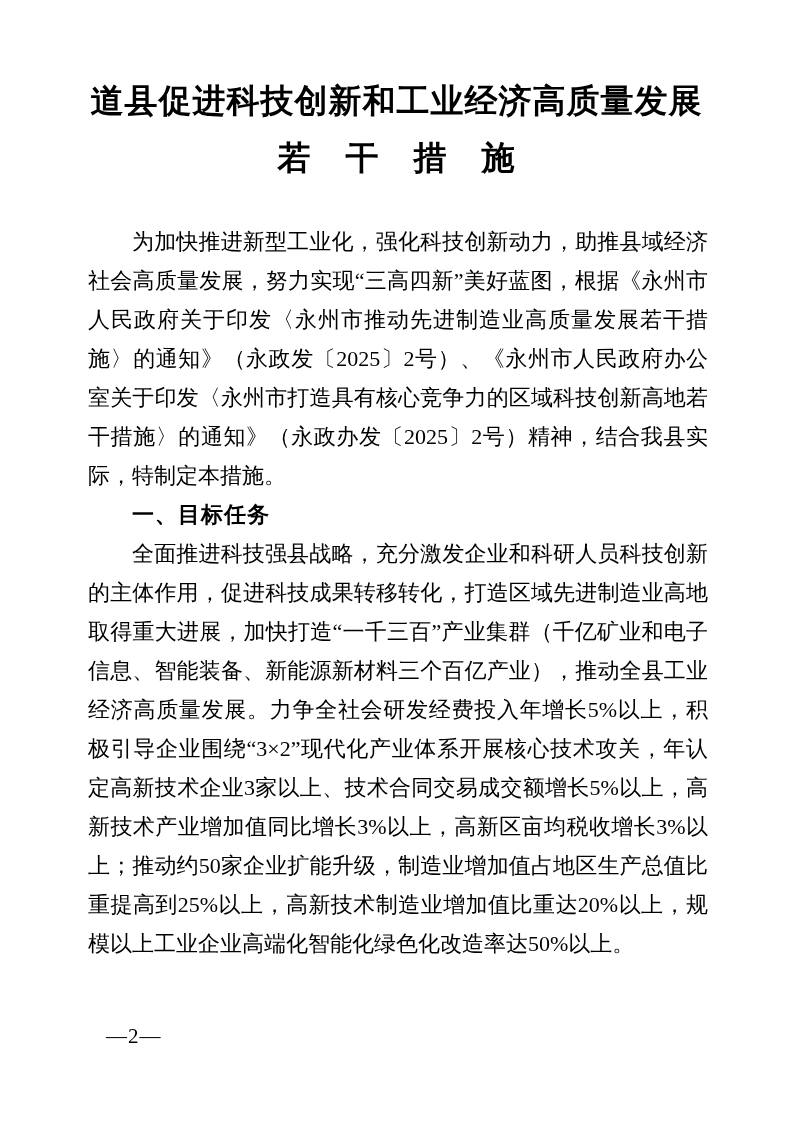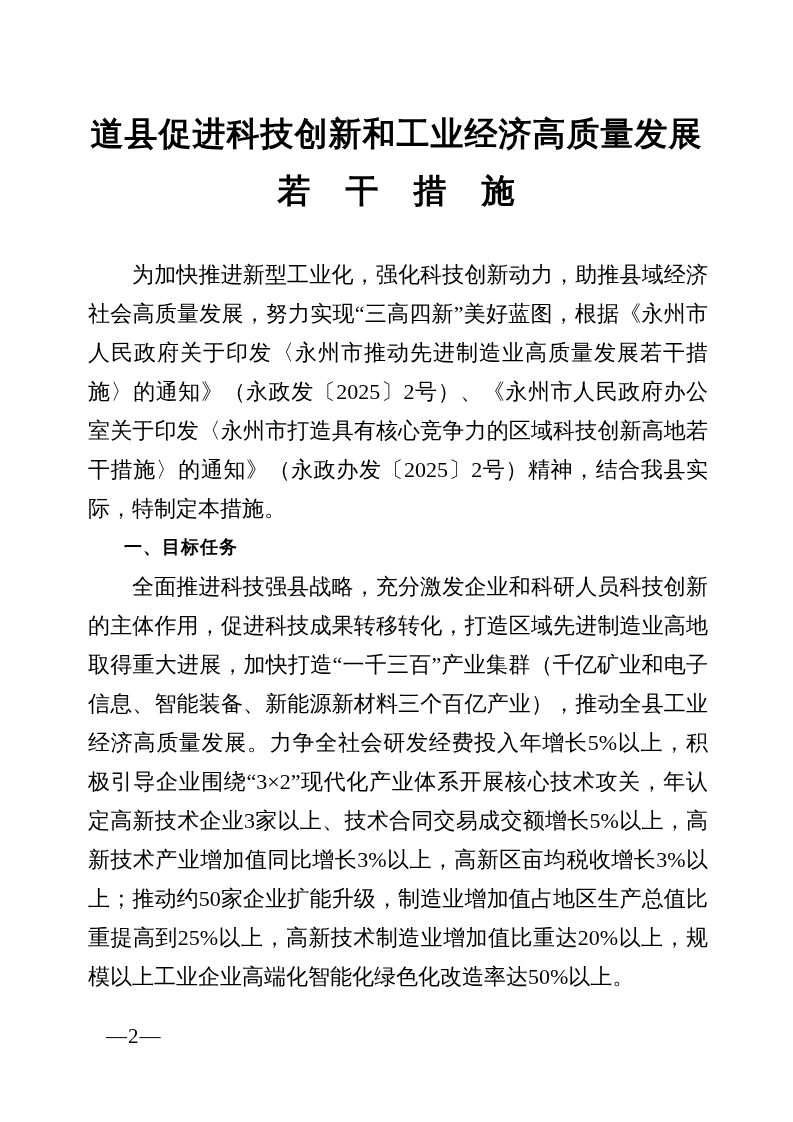--- a/index.html
+++ b/index.html
@@ -12,21 +12,21 @@
     width: 793px;
     height: 1122px;
     background: #ffffff;
     color: #000000;
     font-family: "Liberation Serif", "DejaVu Serif", serif;
     overflow: hidden;
     box-sizing: border-box;
   }
   .doc-title {
     margin: 0;
-    padding-top: 106px;
+    padding-top: 73px;
     text-align: center;
     font-size: 33px;
     font-weight: bold;
     line-height: 57px;
     letter-spacing: 1px;
     font-family: "Liberation Serif", "DejaVu Serif", serif;
   }
   .doc-title .title-line {
     display: block;
   }
@@ -37,21 +37,21 @@
     text-align: justify;
     text-justify: inter-ideograph;
   }
   .para {
     margin: 0;
     text-indent: 2em;
   }
   .section-heading {
     margin: 0;
     text-indent: 2em;
-    font-size: 18px;
+    font-size: 22px;
     font-weight: bold;
     line-height: 39px;
     font-family: "Liberation Sans", "DejaVu Sans", sans-serif;
     letter-spacing: 1px;
   }
   .page-footer {
     position: absolute;
     left: 106px;
     top: 1024px;
     font-size: 21px;

